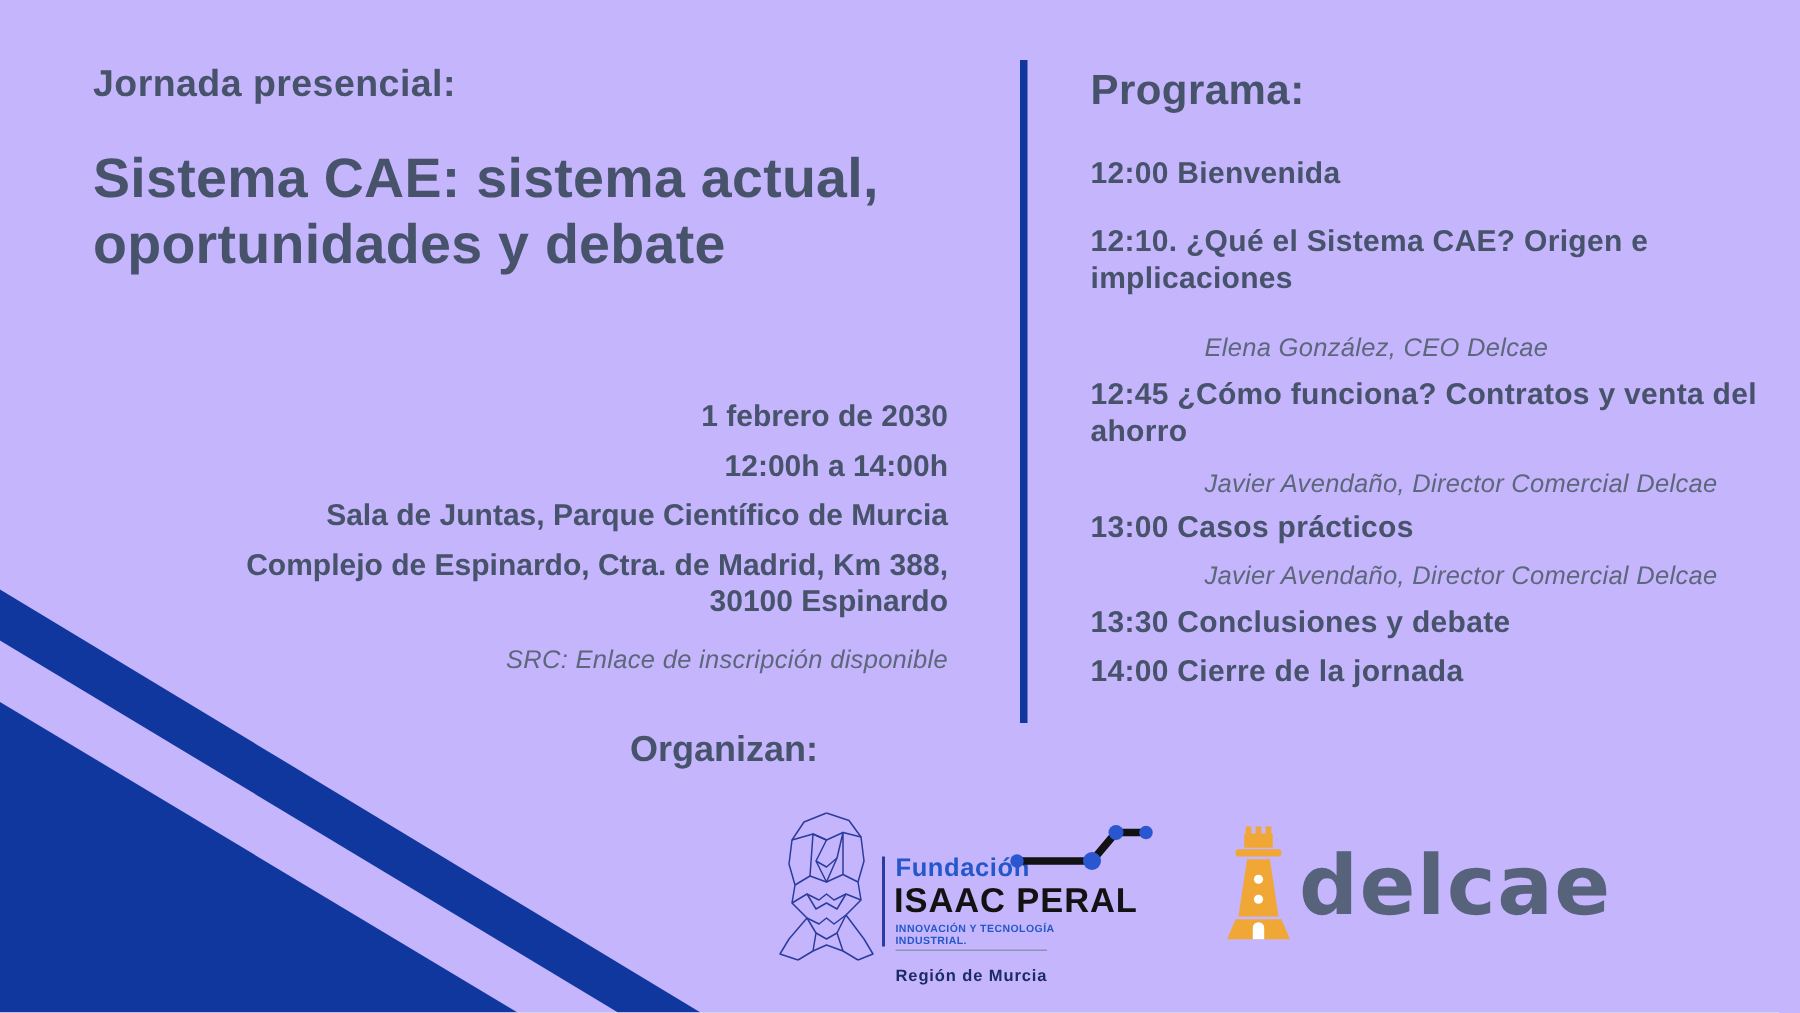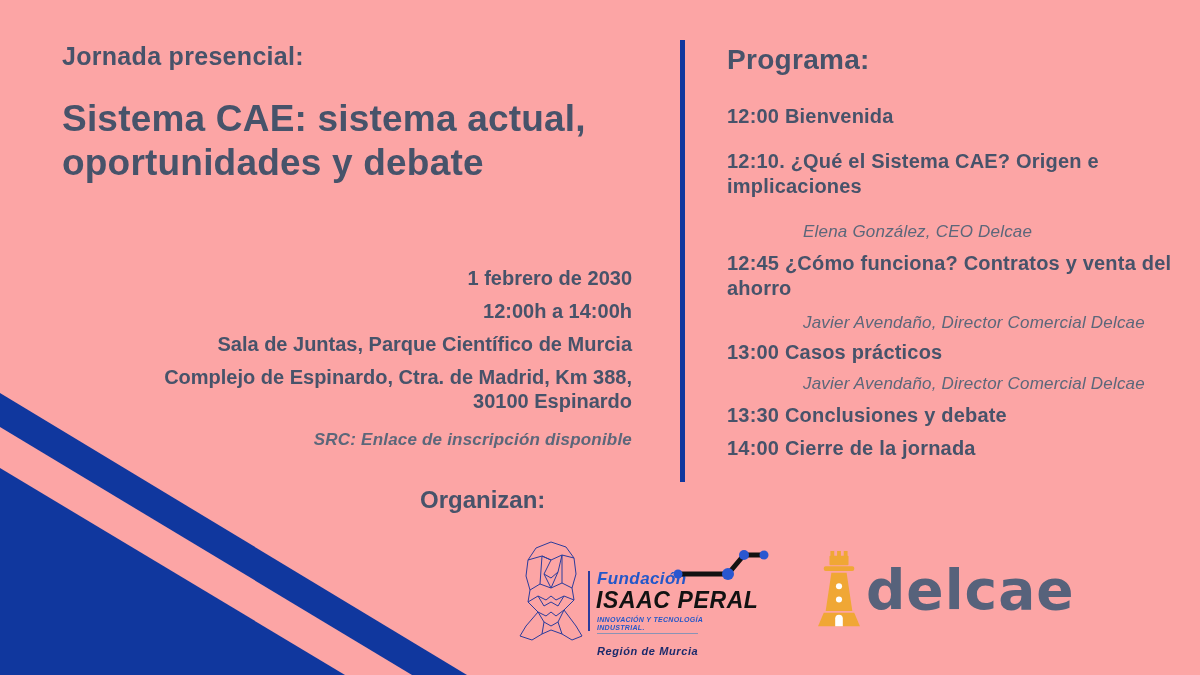--- a/index.html
+++ b/index.html
@@ -1,40 +1,40 @@
 <!DOCTYPE html>
 <html><head>
 <meta charset="utf-8">
 <style>
   html,body{margin:0;padding:0;background:#e8e8e8;}
   .canvas{
-    position:relative;width:1200px;height:675px;background:#fca5a5;
+    position:relative;width:1200px;height:675px;background:#c4b5fd;
     overflow:hidden;margin:0 auto;
     font-family:"Liberation Sans",sans-serif;color:#47536A;
   }
   .abs{position:absolute;}
   
   .kicker{left:62px;top:42px;font-size:25px;font-weight:bold;letter-spacing:.3px;}
   .title{left:62px;top:97px;font-size:37px;font-weight:bold;line-height:44px;letter-spacing:.2px;}
   .title .line{white-space:nowrap;}
   .details{left:132px;top:266px;width:500px;text-align:right;font-size:20px;font-weight:bold;line-height:24px;}
   .details .d-line{white-space:nowrap;margin-bottom:9px;}
   .details .d-line.tight{margin-bottom:0;}
-  .note{margin-top:15px;font-size:17px;font-weight:bold;font-style:italic;color:#5C677A;letter-spacing:.2px;}
+  .note{margin-top:15px;font-size:17px;font-weight:normal;font-style:italic;color:#5C677A;letter-spacing:.2px;}
   
   .divider{left:680px;top:40px;width:5px;height:442px;background:#10379E;}
   
   .program{left:727px;top:0;width:470px;height:500px;}
   .p-head{position:absolute;top:44px;left:0;font-size:28px;font-weight:bold;letter-spacing:.3px;}
   .p-item{position:absolute;left:0;font-size:20px;font-weight:bold;line-height:25px;letter-spacing:.2px;}
   .p-item .p-line{white-space:nowrap;}
   .p-speaker{position:absolute;left:76px;font-size:17px;font-style:italic;color:#5C677A;white-space:nowrap;letter-spacing:.2px;}
   
   .org-head{left:420px;top:486px;width:310px;text-align:left;font-size:24px;font-weight:bold;}
-  .logo-ip{left:518px;top:538px;width:260px;height:108px;font-style:italic;}
+  .logo-ip{left:518px;top:538px;width:260px;height:108px;}
   .ip-portrait{position:absolute;left:0;top:0;}
   .ip-rule{position:absolute;left:70px;top:33px;width:2px;height:60px;background:#2B3C9C;}
   .ip-fundacion{position:absolute;left:79px;top:31px;font-size:17px;font-weight:bold;color:#2457C9;letter-spacing:.4px;}
   .ip-name{position:absolute;left:78px;top:49px;font-size:23px;font-weight:bold;color:#121212;letter-spacing:.6px;white-space:nowrap;}
   .ip-tagline{position:absolute;left:79px;top:78px;font-size:7px;font-weight:bold;color:#2457C9;letter-spacing:.3px;line-height:8px;}
   .ip-region{position:absolute;left:79px;top:95px;font-size:11px;font-weight:bold;color:#1B2A6B;letter-spacing:.6px;border-top:1px solid #8a93b5;padding-top:11px;}
   .ip-circuit{position:absolute;left:152px;top:6px;}
   .logo-dc{left:810px;top:550px;width:240px;height:80px;}
   .dc-word{position:absolute;left:56px;top:8px;font-size:55px;font-weight:bold;color:#57627B;letter-spacing:1px;font-family:"DejaVu Sans",sans-serif;}
   .stripes{left:0;top:0;}

